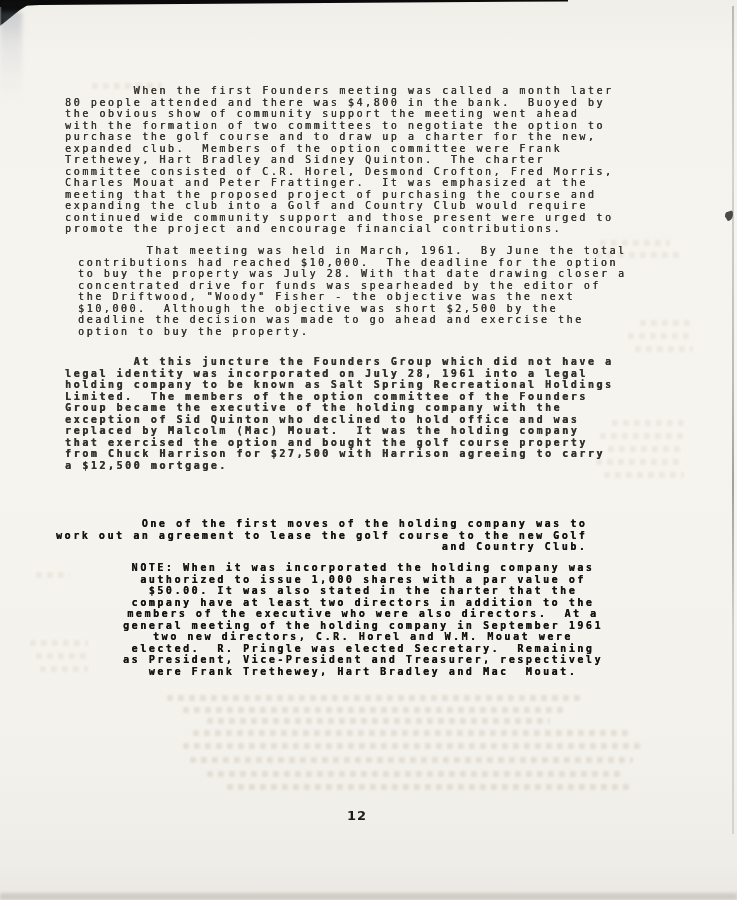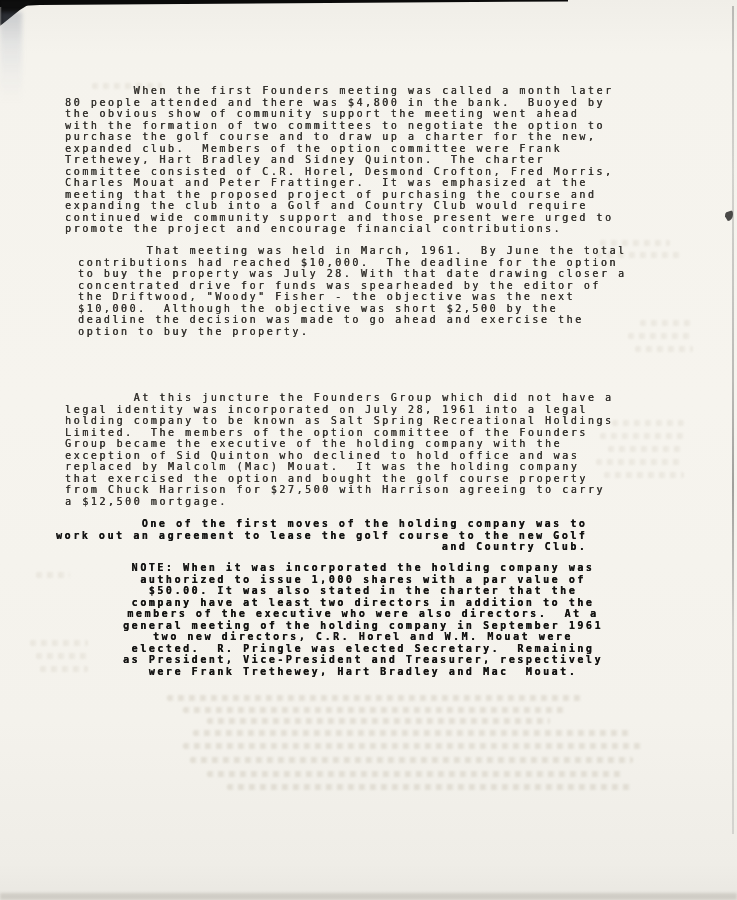--- a/index.html
+++ b/index.html
@@ -92,21 +92,21 @@
     color: #34322e;
     text-shadow: 0.35px 0 0 currentColor;
   }
   .para.bold {
     font-weight: bold;
     color: #141413;
     text-shadow: 0.25px 0 0 currentColor;
   }
   .p-first   { top: 85px;  left: 0; }
   .p-second  { top: 245px; left: 0; margin-left: 13px; }
-  .p-third   { top: 392px; left: 0; }
+  .p-third   { top: 356px; left: 0; font-weight: bold; }
   .p-lease   { top: 518px; left: -9px; text-align: right; }
   .p-note    { top: 562px; left: 58px; text-align: center; }
   .page-number {
     position: absolute;
     left: 0; top: 808px;
     width: 714px;
     text-align: center;
     font-family: "DejaVu Sans", sans-serif;
     font-weight: bold;
     font-size: 13px;
@@ -203,14 +203,15 @@
 $50.00. It was also stated in the charter that the
 company have at least two directors in addition to the
 members of the executive who were also directors.  At a
 general meeting of the holding company in September 1961
 two new directors, C.R. Horel and W.M. Mouat were
 elected.  R. Pringle was elected Secretary.  Remaining
 as President, Vice-President and Treasurer, respectively
 were Frank Trethewey, Hart Bradley and Mac  Mouat.</p>
   </div>
 
+  <div class="page-number">12</div>
 
 </div>
 
 </body></html>

